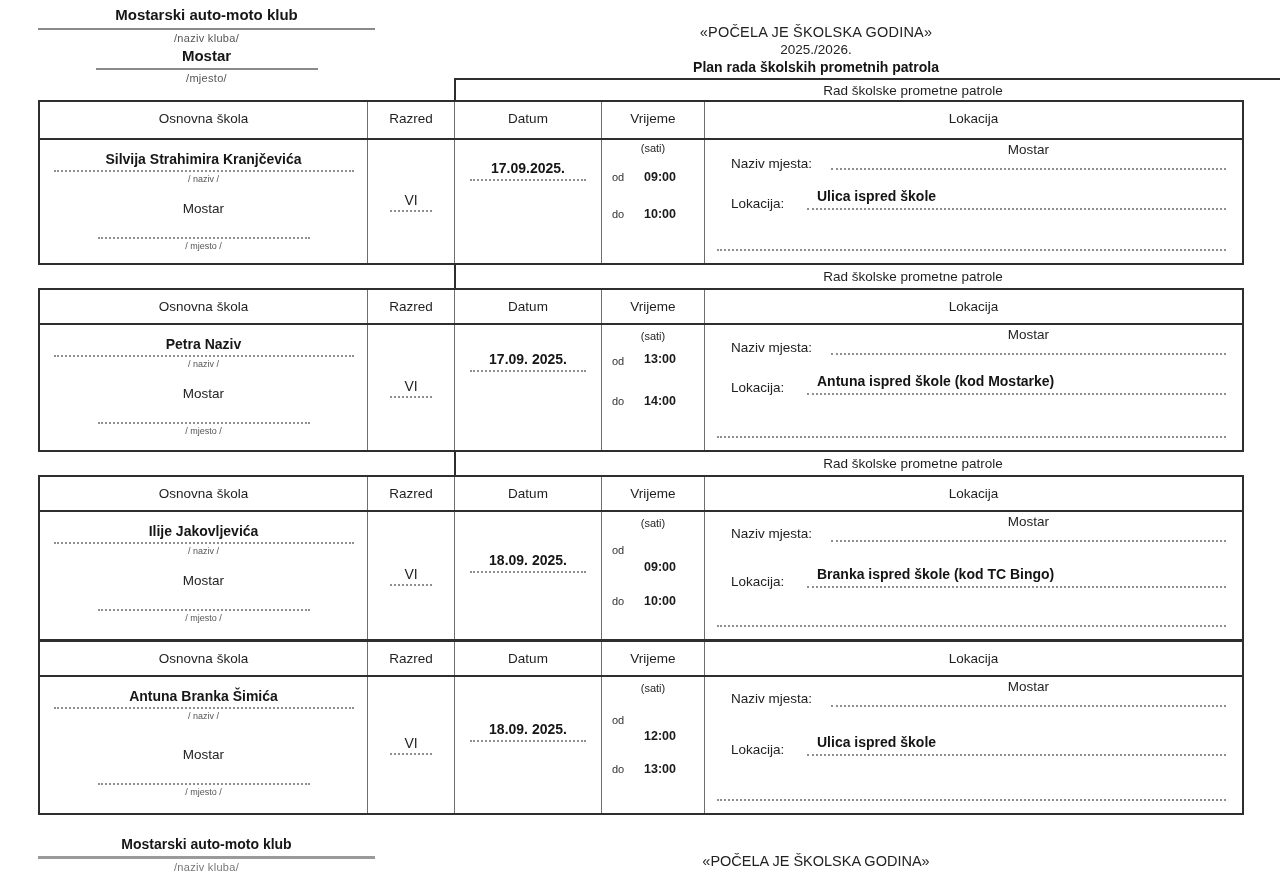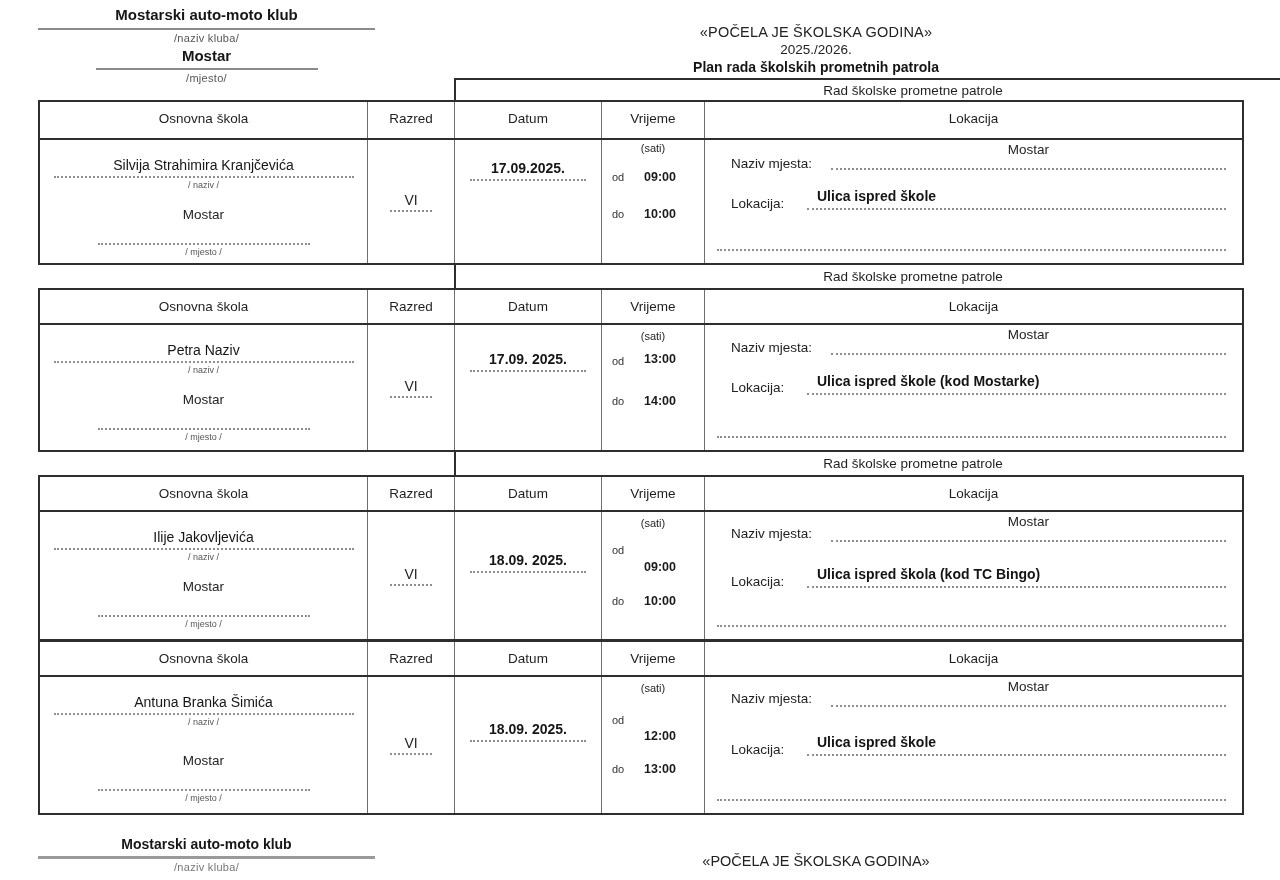--- a/index.html
+++ b/index.html
@@ -35,21 +35,21 @@
   .c-date{width:147px;}
   .c-time{width:103px;}
   .c-loc{flex:1;}
   .hc{display:flex;flex-direction:column;align-items:center;justify-content:flex-start;
       padding-top:9px;font-size:13.5px;color:#1f1f1f;}
   .hc .sati{font-size:11px;margin-top:16px;}
   
   .dotline{border-bottom:2px dotted #8f8f8f;}
   
   .school-cell{display:flex;flex-direction:column;align-items:center;}
-  .sname{font-weight:normal;font-size:14px;margin-top:17px;color:#161616;}
+  .sname{font-weight:bold;font-size:14px;margin-top:11px;color:#161616;}
   .school-cell .dl1{width:300px;margin-top:3px;}
   .school-cell .dl2{width:212px;margin-top:21px;}
   .splace{font-size:13.5px;margin-top:17px;color:#242424;}
   .slabel{font-size:9px;color:#555;margin-top:2px;}
   
   .grade-cell{display:flex;align-items:center;justify-content:center;}
   .gval{font-size:14px;color:#242424;border-bottom:2px dotted #8f8f8f;padding:0 14px 2px 14px;}
   
   .date-cell{display:flex;flex-direction:column;align-items:center;}
   .dval{font-weight:bold;font-size:14px;color:#161616;}
@@ -183,21 +183,21 @@
         <span class="tl" style="top:30px;left:10px">od</span>
         <span class="tv" style="top:27px;left:42px">13:00</span>
         <span class="tl" style="top:70px;left:10px">do</span>
         <span class="tv" style="top:69px;left:42px">14:00</span>
       </div>
       <div class="bc c-loc loc-cell">
         <span class="ll" style="top:15px;left:26px">Naziv mjesta:</span>
         <div class="nm-line">Mostar</div>
         <span class="ll" style="top:55px;left:26px">Lokacija:</span>
         <div class="loc-line">
-          <span class="lval">Ulica ispred škole (kod Mostarke)</span>
+          <span class="lval">Antuna ispred škole (kod Mostarke)</span>
         </div>
         <div class="bottom-line"></div>
       </div>
     </div>
   </section>
 
   <section class="block" style="top:452px">
     <div class="banner mid">
       <span>Rad školske prometne patrole</span>
     </div>
@@ -233,21 +233,21 @@
         <span class="tl" style="top:32px;left:10px">od</span>
         <span class="tv" style="top:48px;left:42px">09:00</span>
         <span class="tl" style="top:83px;left:10px">do</span>
         <span class="tv" style="top:82px;left:42px">10:00</span>
       </div>
       <div class="bc c-loc loc-cell">
         <span class="ll" style="top:14px;left:26px">Naziv mjesta:</span>
         <div class="nm-line">Mostar</div>
         <span class="ll" style="top:62px;left:26px">Lokacija:</span>
         <div class="loc-line" style="top:46px">
-          <span class="lval">Ulica ispred škola (kod TC Bingo)</span>
+          <span class="lval">Branka ispred škole (kod TC Bingo)</span>
         </div>
         <div class="bottom-line"></div>
       </div>
     </div>
   </section>
 
   <section class="block" style="top:640px">
     <div class="hrow" style="height:37px">
       <div class="hc c-school">Osnovna škola</div>
       <div class="hc c-grade">Razred</div>

